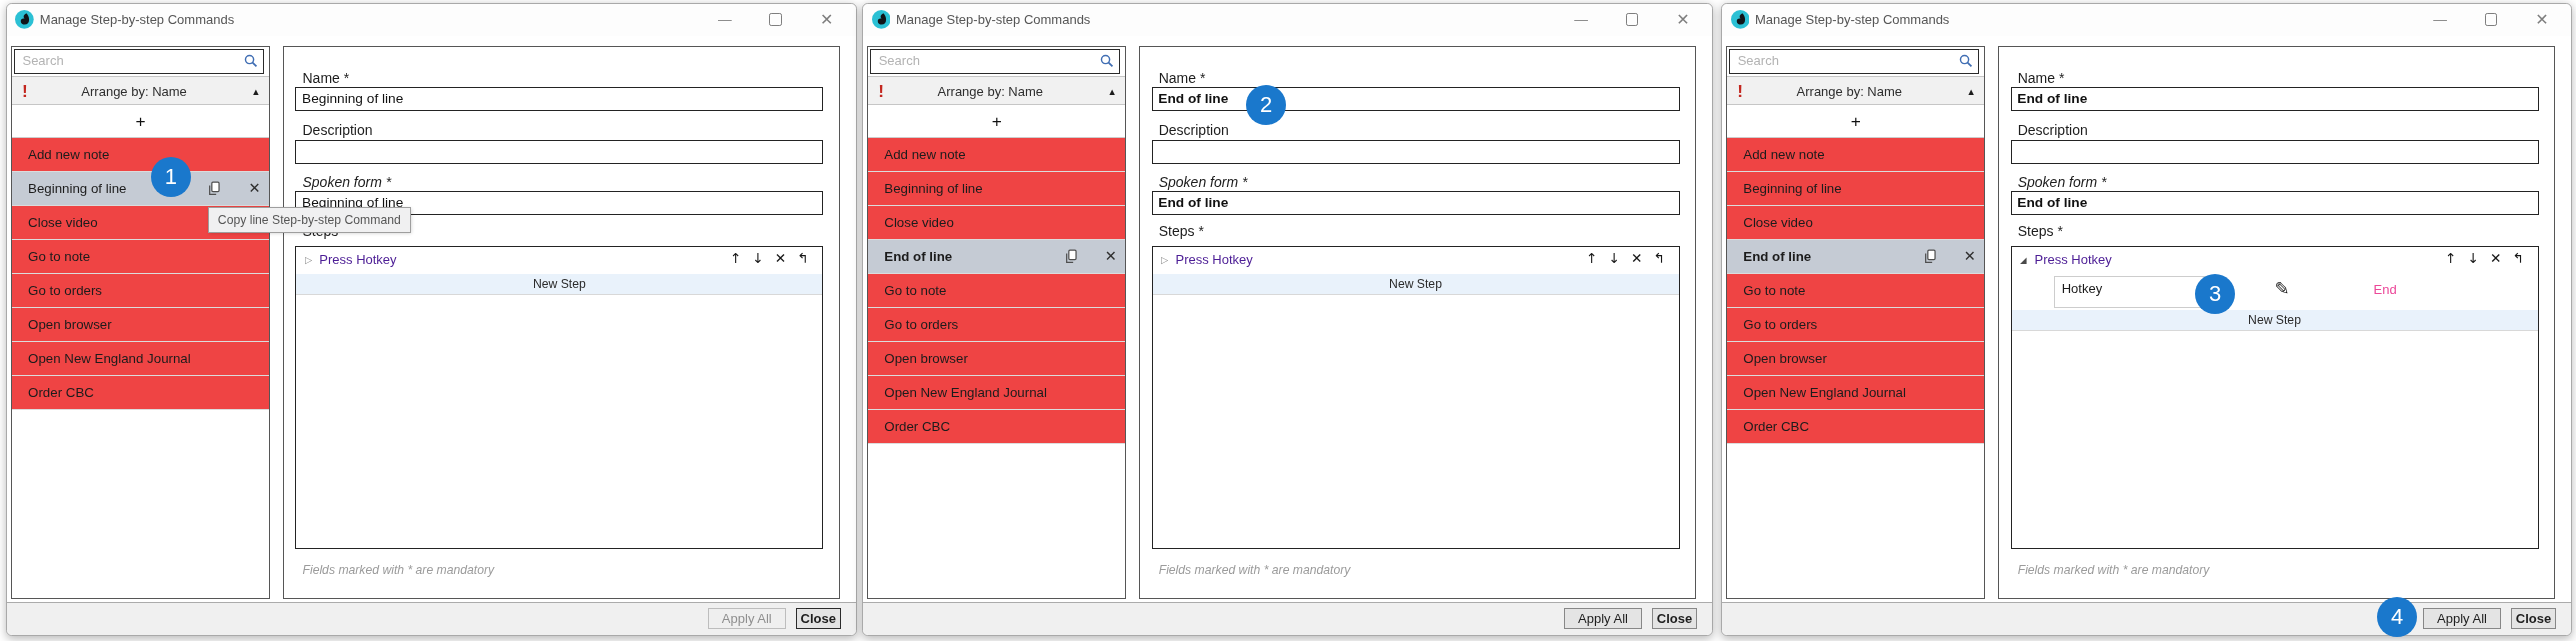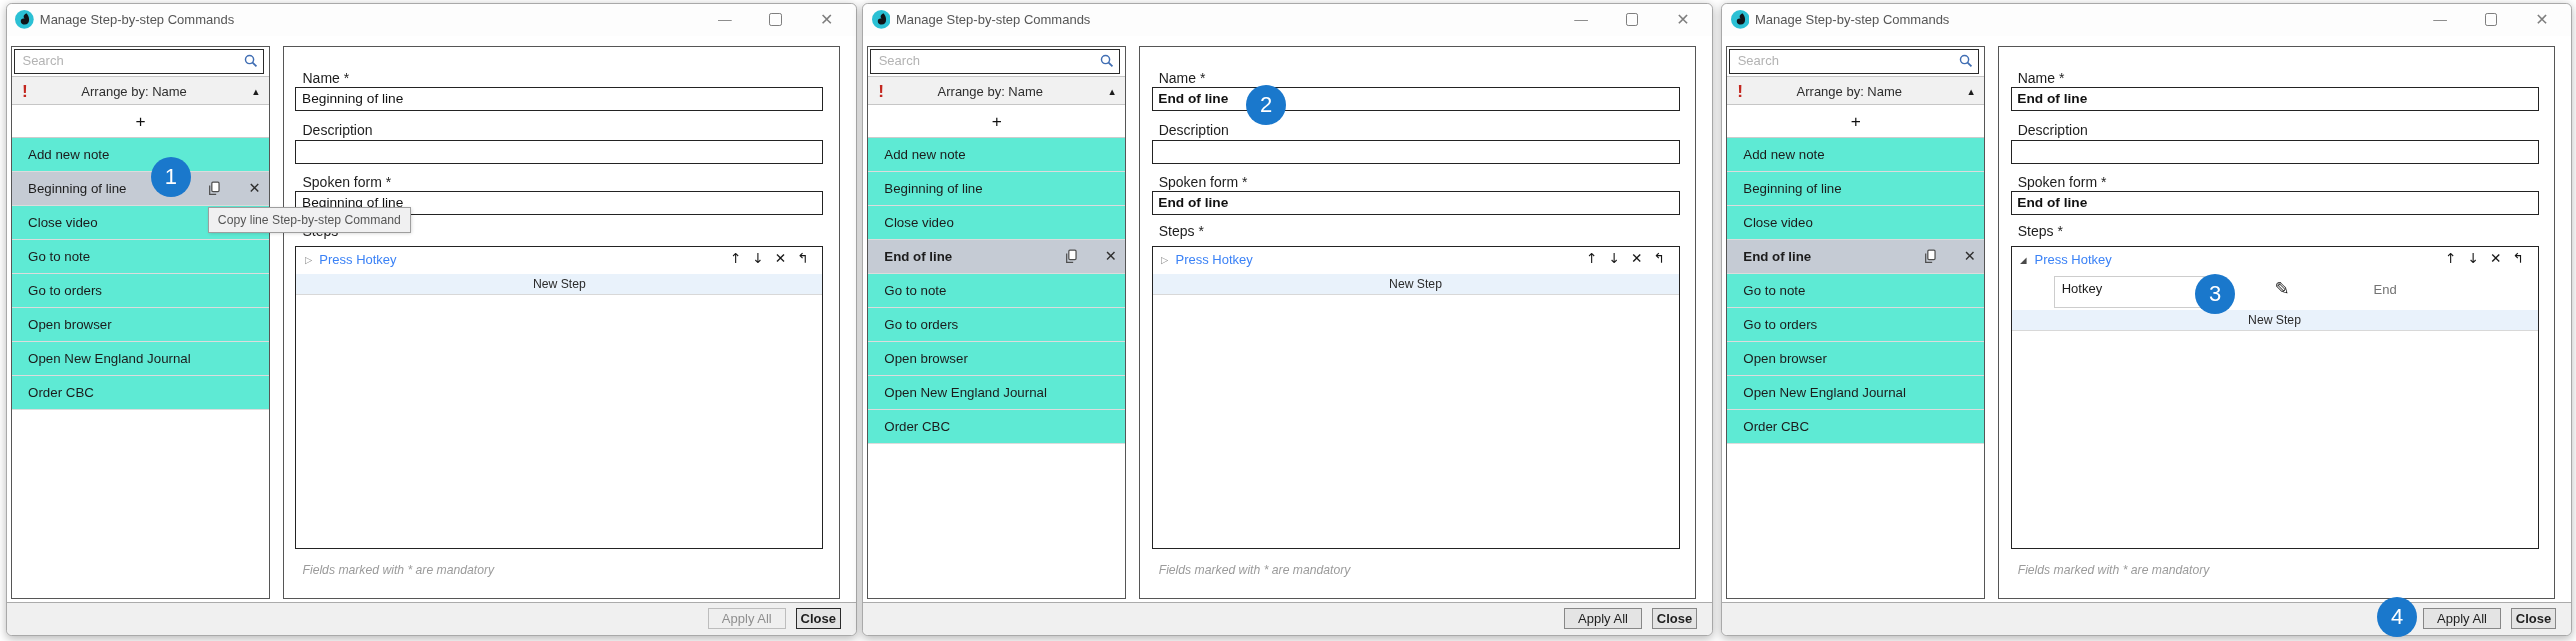--- a/index.html
+++ b/index.html
@@ -26,51 +26,51 @@
   .magicon{position:absolute;right:4.3px;top:2.9px;width:16px;height:16px;}
   .arrange{position:absolute;left:0;top:29.5px;width:100%;height:29px;background:#f1f1f1;
            border-top:0.7px solid #c6c6c6;border-bottom:0.7px solid #c6c6c6;box-sizing:border-box;}
   .warn{position:absolute;left:10px;top:3.6px;font-size:17.3px;font-weight:900;color:#c3271f;}
   .arrange-label{position:absolute;left:0;right:13px;top:6.5px;text-align:center;font-size:13px;color:#2e2e2e;}
   .caret{position:absolute;right:8.6px;top:8.6px;font-size:9.4px;color:#1c1c1c;}
   .plusrow{position:absolute;left:0;top:59px;width:100%;height:32px;border-bottom:0.7px solid #cccccc;
            display:flex;align-items:center;justify-content:center;font-size:17.3px;color:#101010;box-sizing:border-box;background:#fff;}
   .cmdlist{position:absolute;left:0;top:91px;right:0;bottom:0;overflow:hidden;background:#fff;}
   .row{height:34px;border-bottom:0.7px solid #dcdcdc;position:relative;display:flex;align-items:center;
-       padding-left:16px;font-size:13.3px;color:#1c1c1c;background:#5eead4;box-sizing:border-box;}
+       padding-left:16px;font-size:13.3px;color:#1c1c1c;background:#ef4444;box-sizing:border-box;}
   .row.sel{background:#c5cbd4;}
   .row.bold .row-label{font-weight:bold;}
   .row-actions{position:absolute;right:8.6px;top:0;bottom:0;display:flex;align-items:center;gap:26px;}
   .delicon{font-size:14.4px;color:#2e2e2e;}
   
   .rightpanel{position:absolute;left:276px;top:42px;width:557px;height:553px;border:1.4px solid #565656;background:#fff;box-sizing:border-box;}
   .flabel{position:absolute;left:18.7px;font-size:14px;color:#1d1d1d;white-space:nowrap;}
   .finput{position:absolute;left:11.5px;width:528px;height:24px;border:1.4px solid #232323;box-sizing:border-box;
           font-family:"Liberation Sans",sans-serif;font-size:13.7px;color:#111;padding:0 5.8px;outline:none;background:#fff;}
   .finput.boldval{font-weight:bold;}
   .lab-name{top:23px;} .in-name{top:40px;}
   .lab-desc{top:75px;} .in-desc{top:93px;}
-  .lab-spoken{top:127px;} .in-spoken{top:144px;}
+  .lab-spoken{top:127px;font-style:italic;} .in-spoken{top:144px;}
   .lab-steps{top:176px;}
   .stepsbox{position:absolute;left:11.5px;top:199px;width:528px;height:303px;border:1.4px solid #232323;box-sizing:border-box;background:#fff;}
   .stepshead{position:absolute;left:0;top:0;right:0;height:27px;border-bottom:0.7px solid #9e9e9e;background:#fff;}
   .expander{position:absolute;left:8.6px;top:7.2px;font-size:9.4px;color:#8a8a8a;}
   .expander.open{color:#4a4a4a;font-size:8.6px;top:8px;}
-  .steptitle{position:absolute;left:23px;top:5px;font-size:13px;color:#3b82f6;}
+  .steptitle{position:absolute;left:23px;top:5px;font-size:13px;color:#4c1d95;}
   .stepicons{position:absolute;right:13px;top:3.6px;display:flex;gap:9.4px;font-size:13.7px;color:#161616;}
   .stepicons span{width:13px;text-align:center;font-family:"DejaVu Sans",sans-serif;}
   .newstep{position:absolute;left:0;right:0;height:20px;background:#e9f2fb;border-bottom:0.7px solid #d8d8d8;
            display:flex;align-items:center;justify-content:center;font-size:12.2px;color:#2b2b2b;}
   .newstep.collapsedpos{top:27px;}
   .newstep.expandedpos{top:63px;}
   .hotkeyrow{position:absolute;left:0;right:0;top:27px;height:36px;background:#fff;}
   .hotkeycell{position:absolute;left:42px;top:2.2px;width:156px;height:32px;border:1.1px solid #cdcdcd;box-sizing:border-box;}
   .hotkeycell span{position:absolute;left:7.2px;top:3.6px;font-size:13px;color:#1c1c1c;}
   .pencil{position:absolute;left:263px;top:4.3px;font-size:18px;color:#1c1c1c;font-family:"DejaVu Sans",sans-serif;}
-  .hotkeyval{position:absolute;left:362px;top:8.6px;font-size:13px;color:#737373;}
+  .hotkeyval{position:absolute;left:362px;top:8.6px;font-size:13px;color:#ec4899;}
   .footnote{position:absolute;left:18.7px;top:516px;font-style:italic;font-size:12.2px;color:#9b9b9b;}
   
   .footer{position:absolute;left:0;right:0;bottom:0;height:32px;background:#f0f0f0;border-top:0.7px solid #ababab;border-radius:0 0 5.8px 5.8px;}
   .btn{position:absolute;top:5px;height:21.6px;background:#e4e4e4;border:0.7px solid #878787;box-sizing:border-box;
        display:flex;align-items:center;justify-content:center;font-size:13px;color:#1e1e1e;}
   .btn.apply{left:701px;width:78px;}
   .btn.close{left:789px;width:45px;font-weight:bold;}
   .btn.disabled{color:#8f8f8f;border-color:#bdbdbd;background:#efefef;}
   .btn.focused{border:1.4px solid #2b2b2b;}
   

